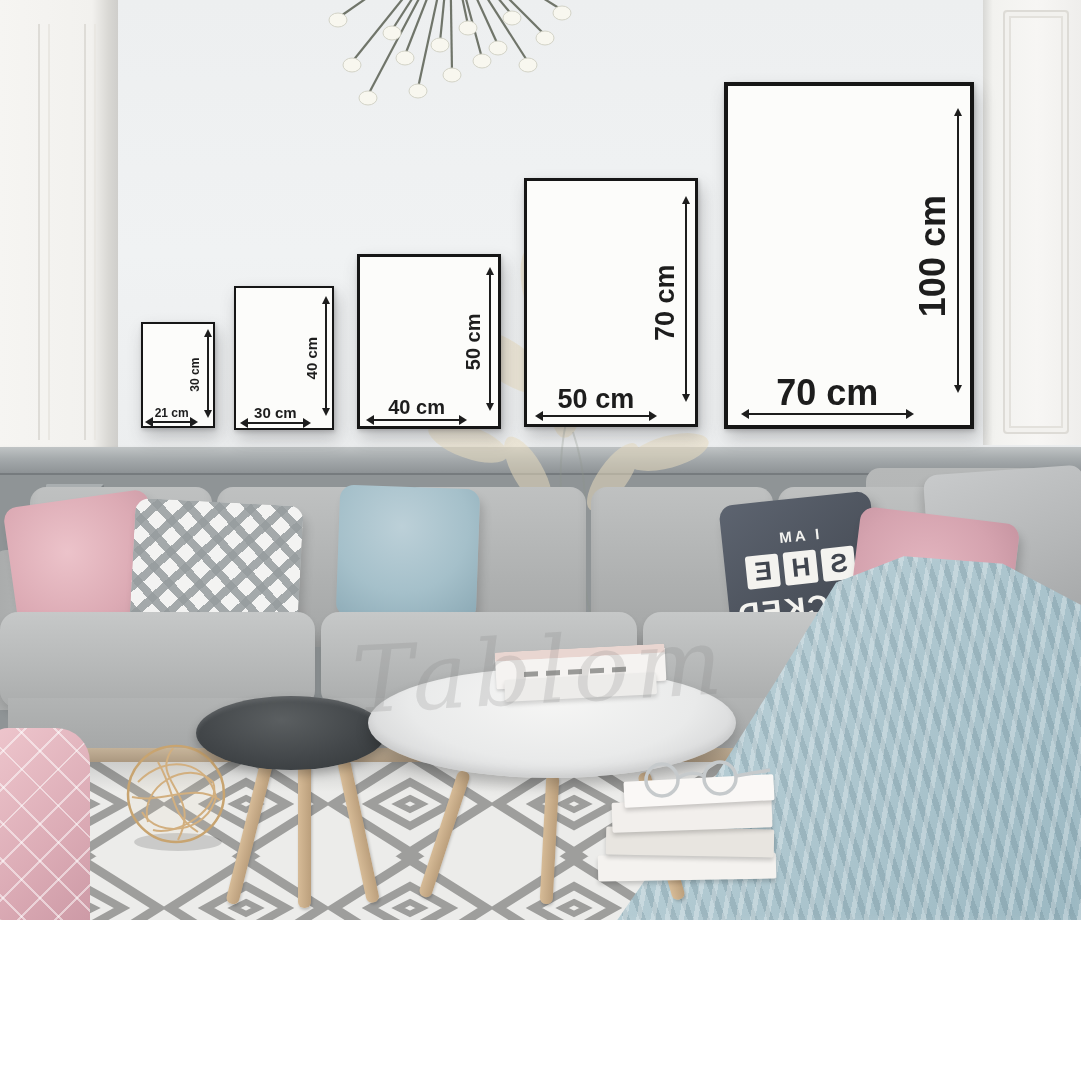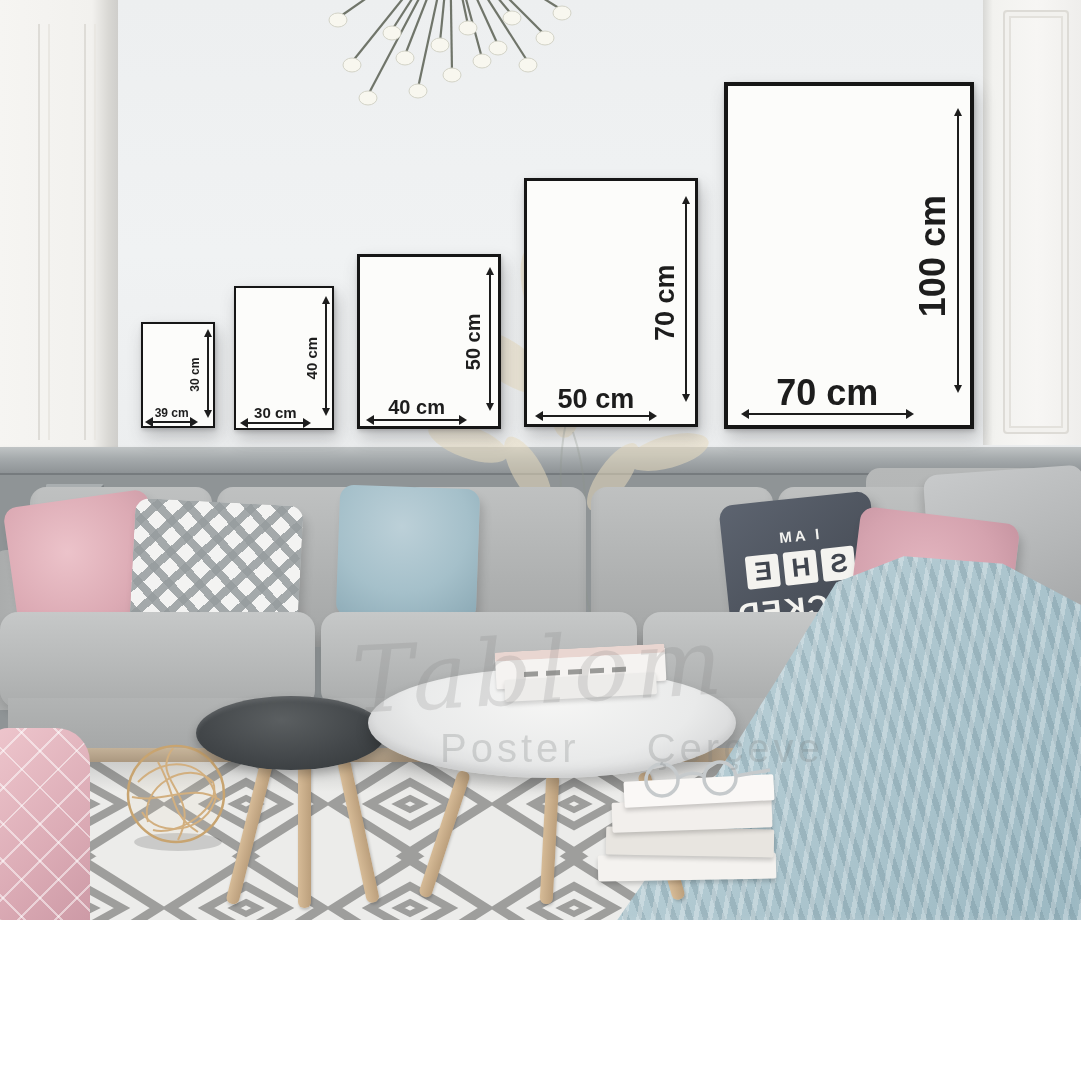--- a/index.html
+++ b/index.html
@@ -241,21 +241,21 @@
 
     <div class="art-frame f1">
       <div class="v-dim">
           <div class="v-arrow">
             <i class="cap vt"></i>
             <i class="cap vb"></i>
           </div>
         <span class="v-label dim-label">30 cm</span>
         </div>
       <div class="w-dim">
-          <span class="w-label dim-label">39 cm</span>
+          <span class="w-label dim-label">21 cm</span>
         <div class="w-arrow">
             <i class="cap wl"></i>
             <i class="cap wr"></i>
           </div>
         </div>
     </div>
     <div class="art-frame f2">
       <div class="v-dim">
           <div class="v-arrow">
             <i class="cap vt"></i>
@@ -414,16 +414,15 @@
         <g stroke="#c6cacc" stroke-width="3.5" fill="none">
           <circle cx="38" cy="22" r="16"></circle>
           <circle cx="96" cy="20" r="16"></circle>
           <path d="M54 20 C64 14, 72 14, 80 18"></path>
           <path d="M112 18 L146 12"></path>
         </g>
       </svg>
     </div>
 
     <div class="wm-script">Tablom</div>
-    <div class="wm-sub">Poster  Çerçeve</div>
   </div>
 
 </div>
 
 </body></html>

